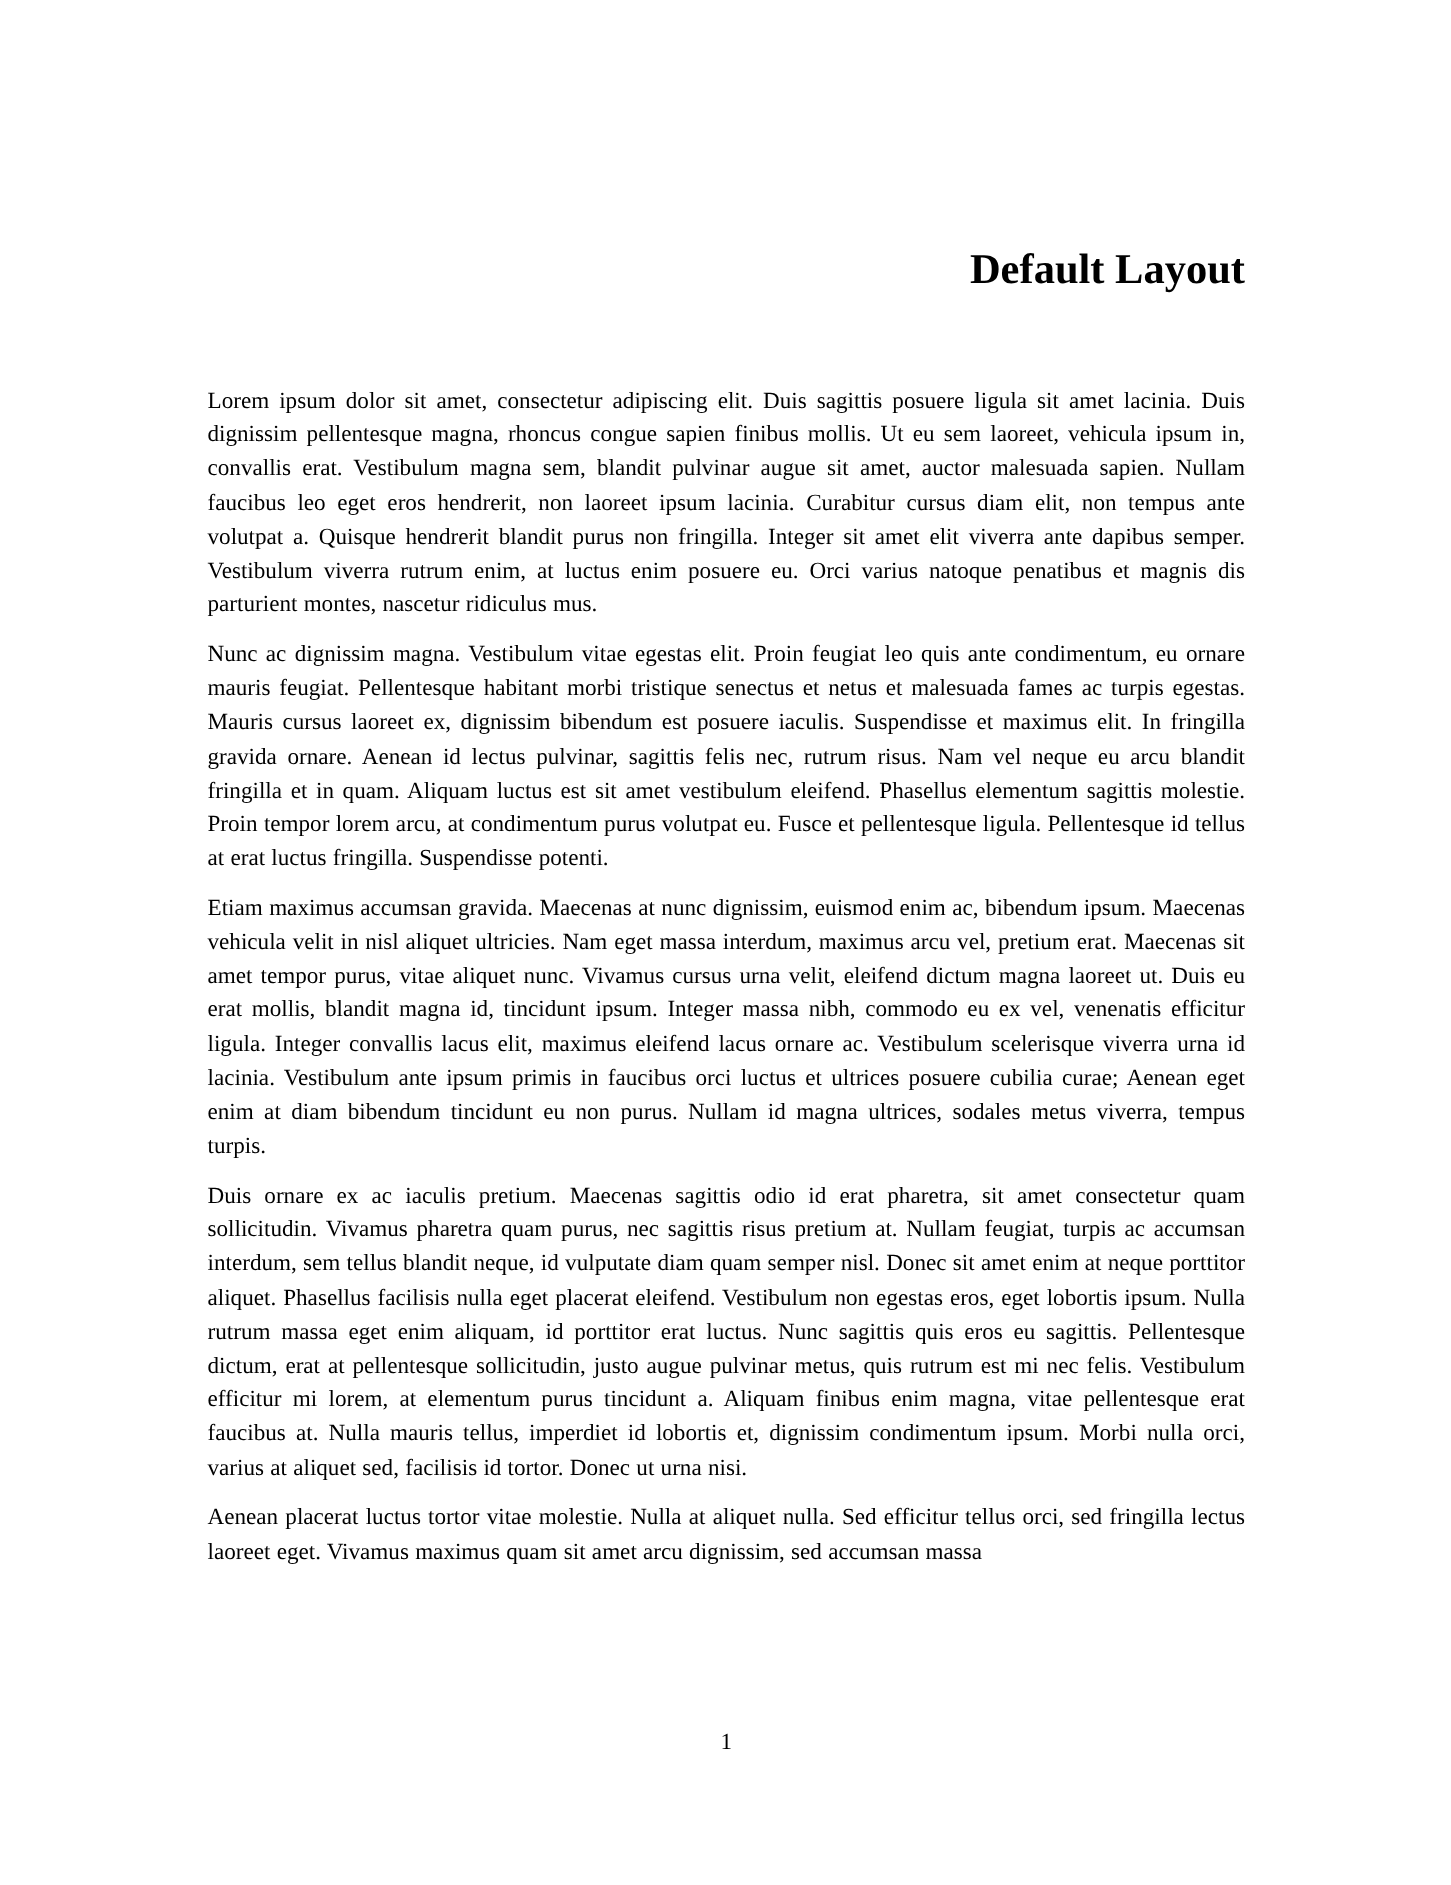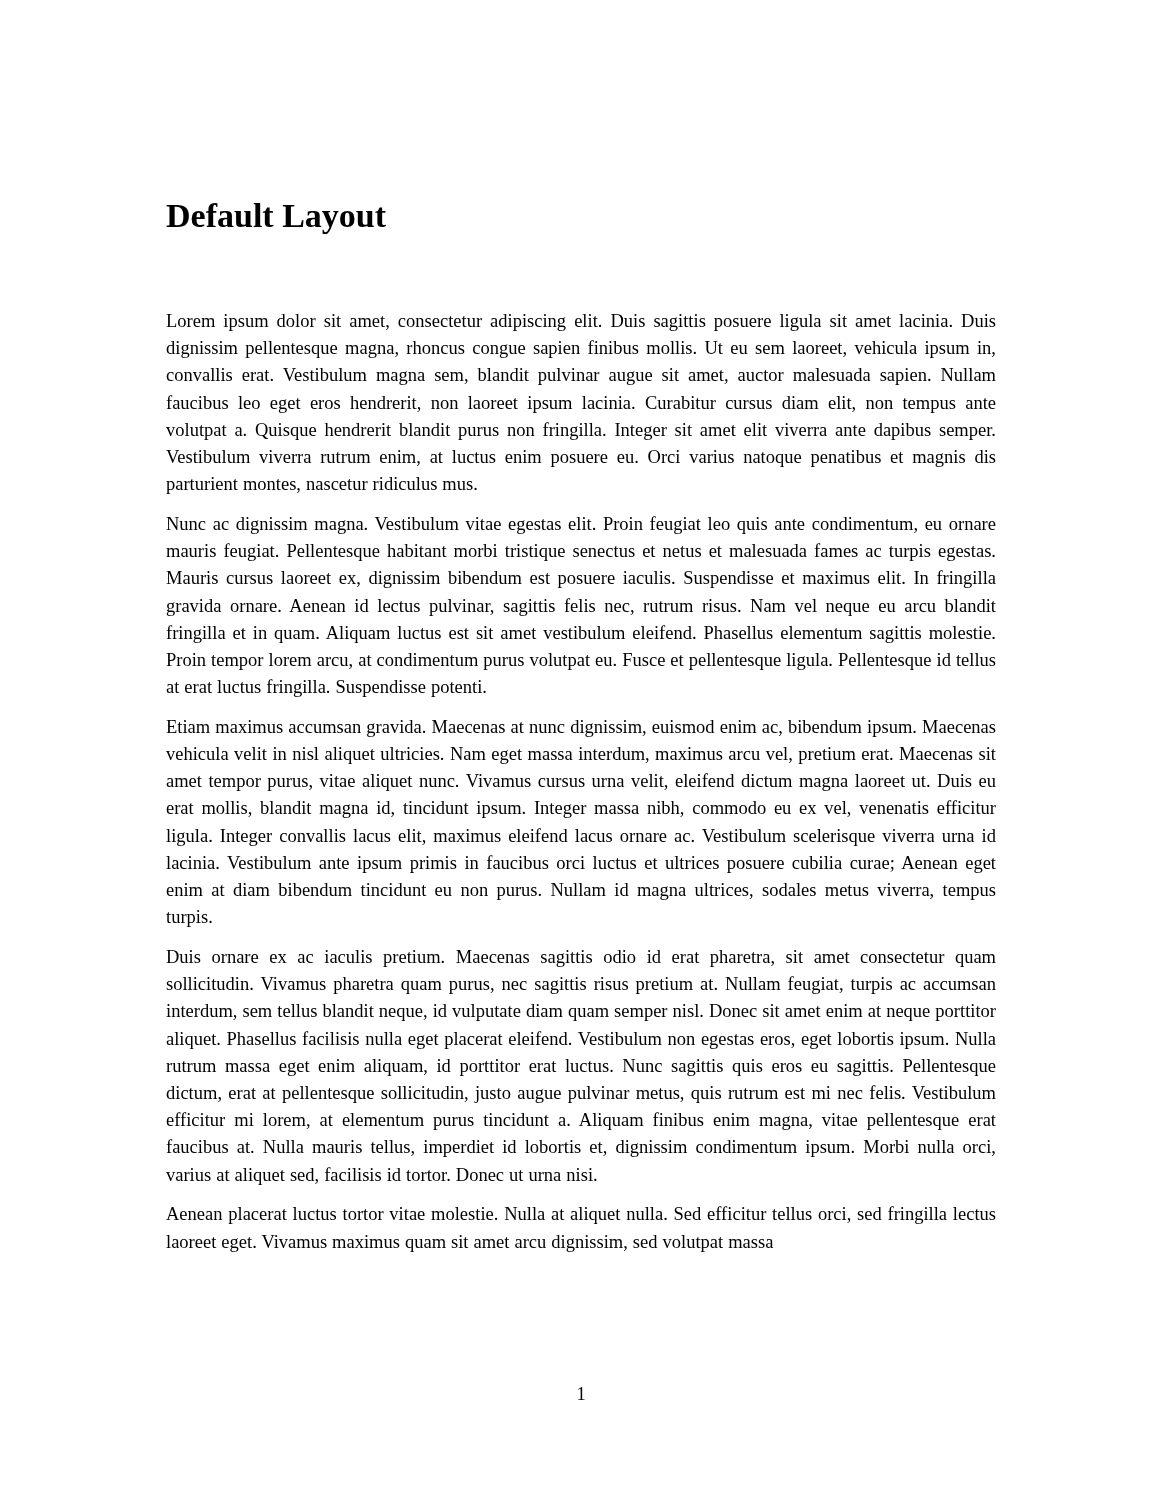--- a/index.html
+++ b/index.html
@@ -19,21 +19,21 @@
   }
   .content {
     position: absolute;
     left: 166px;
     top: 0;
     width: 830px;
   }
   .doc-title {
     margin: 197px 0 0 0;
     padding: 0;
-    text-align: left;
+    text-align: right;
     font-size: 34px;
     line-height: 38px;
     font-weight: 700;
     letter-spacing: 0;
   }
   .body-text {
     margin-top: 73px;
   }
   .body-text p {
     margin: 0 0 12.5px 0;
@@ -58,17 +58,17 @@
 <body>
 
 <div class="page">
   <div class="content">
     <h1 class="doc-title">Default Layout</h1>
     <div class="body-text">
       <p>Lorem ipsum dolor sit amet, consectetur adipiscing elit. Duis sagittis posuere ligula sit amet lacinia. Duis dignissim pellentesque magna, rhoncus congue sapien finibus mollis. Ut eu sem laoreet, vehicula ipsum in, convallis erat. Vestibulum magna sem, blandit pulvinar augue sit amet, auctor malesuada sapien. Nullam faucibus leo eget eros hendrerit, non laoreet ipsum lacinia. Curabitur cursus diam elit, non tempus ante volutpat a. Quisque hendrerit blandit purus non fringilla. Integer sit amet elit viverra ante dapibus semper. Vestibulum viverra rutrum enim, at luctus enim posuere eu. Orci varius natoque penatibus et magnis dis parturient montes, nascetur ridiculus mus.</p>
       <p>Nunc ac dignissim magna. Vestibulum vitae egestas elit. Proin feugiat leo quis ante condimentum, eu ornare mauris feugiat. Pellentesque habitant morbi tristique senectus et netus et malesuada fames ac turpis egestas. Mauris cursus laoreet ex, dignissim bibendum est posuere iaculis. Suspendisse et maximus elit. In fringilla gravida ornare. Aenean id lectus pulvinar, sagittis felis nec, rutrum risus. Nam vel neque eu arcu blandit fringilla et in quam. Aliquam luctus est sit amet vestibulum eleifend. Phasellus elementum sagittis molestie. Proin tempor lorem arcu, at condimentum purus volutpat eu. Fusce et pellentesque ligula. Pellentesque id tellus at erat luctus fringilla. Suspendisse potenti.</p>
       <p>Etiam maximus accumsan gravida. Maecenas at nunc dignissim, euismod enim ac, bibendum ipsum. Maecenas vehicula velit in nisl aliquet ultricies. Nam eget massa interdum, maximus arcu vel, pretium erat. Maecenas sit amet tempor purus, vitae aliquet nunc. Vivamus cursus urna velit, eleifend dictum magna laoreet ut. Duis eu erat mollis, blandit magna id, tincidunt ipsum. Integer massa nibh, commodo eu ex vel, venenatis efficitur ligula. Integer convallis lacus elit, maximus eleifend lacus ornare ac. Vestibulum scelerisque viverra urna id lacinia. Vestibulum ante ipsum primis in faucibus orci luctus et ultrices posuere cubilia curae; Aenean eget enim at diam bibendum tincidunt eu non purus. Nullam id magna ultrices, sodales metus viverra, tempus turpis.</p>
       <p>Duis ornare ex ac iaculis pretium. Maecenas sagittis odio id erat pharetra, sit amet consectetur quam sollicitudin. Vivamus pharetra quam purus, nec sagittis risus pretium at. Nullam feugiat, turpis ac accumsan interdum, sem tellus blandit neque, id vulputate diam quam semper nisl. Donec sit amet enim at neque porttitor aliquet. Phasellus facilisis nulla eget placerat eleifend. Vestibulum non egestas eros, eget lobortis ipsum. Nulla rutrum massa eget enim aliquam, id porttitor erat luctus. Nunc sagittis quis eros eu sagittis. Pellentesque dictum, erat at pellentesque sollicitudin, justo augue pulvinar metus, quis rutrum est mi nec felis. Vestibulum efficitur mi lorem, at elementum purus tincidunt a. Aliquam finibus enim magna, vitae pellentesque erat faucibus at. Nulla mauris tellus, imperdiet id lobortis et, dignissim condimentum ipsum. Morbi nulla orci, varius at aliquet sed, facilisis id tortor. Donec ut urna nisi.</p>
-      <p>Aenean placerat luctus tortor vitae molestie. Nulla at aliquet nulla. Sed efficitur tellus orci, sed fringilla lectus laoreet eget. Vivamus maximus quam sit amet arcu dignissim, sed volutpat massa</p>
+      <p>Aenean placerat luctus tortor vitae molestie. Nulla at aliquet nulla. Sed efficitur tellus orci, sed fringilla lectus laoreet eget. Vivamus maximus quam sit amet arcu dignissim, sed accumsan massa</p>
     </div>
   </div>
   <div class="page-footer">1</div>
 </div>
 
 </body></html>

